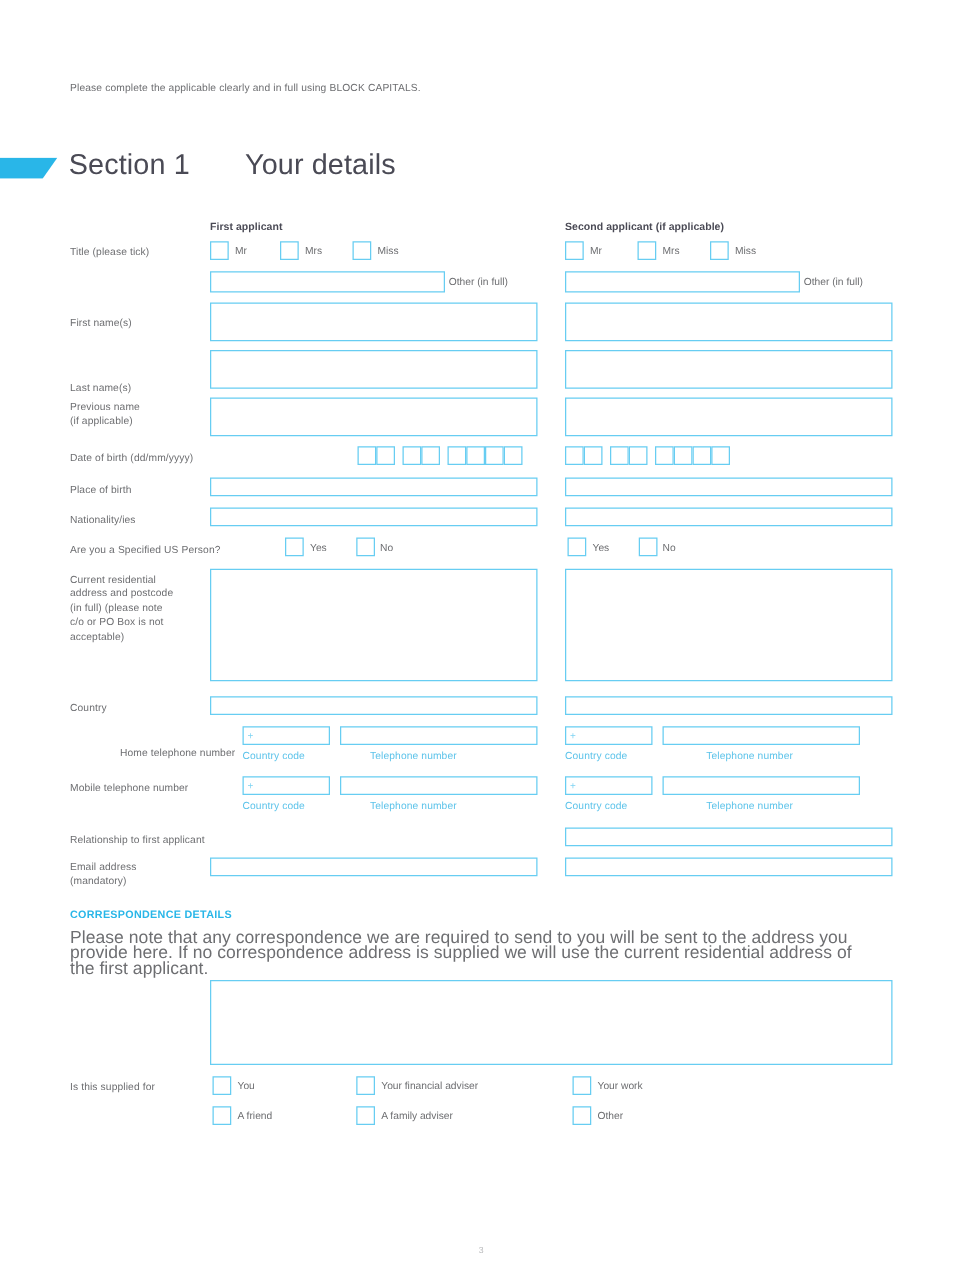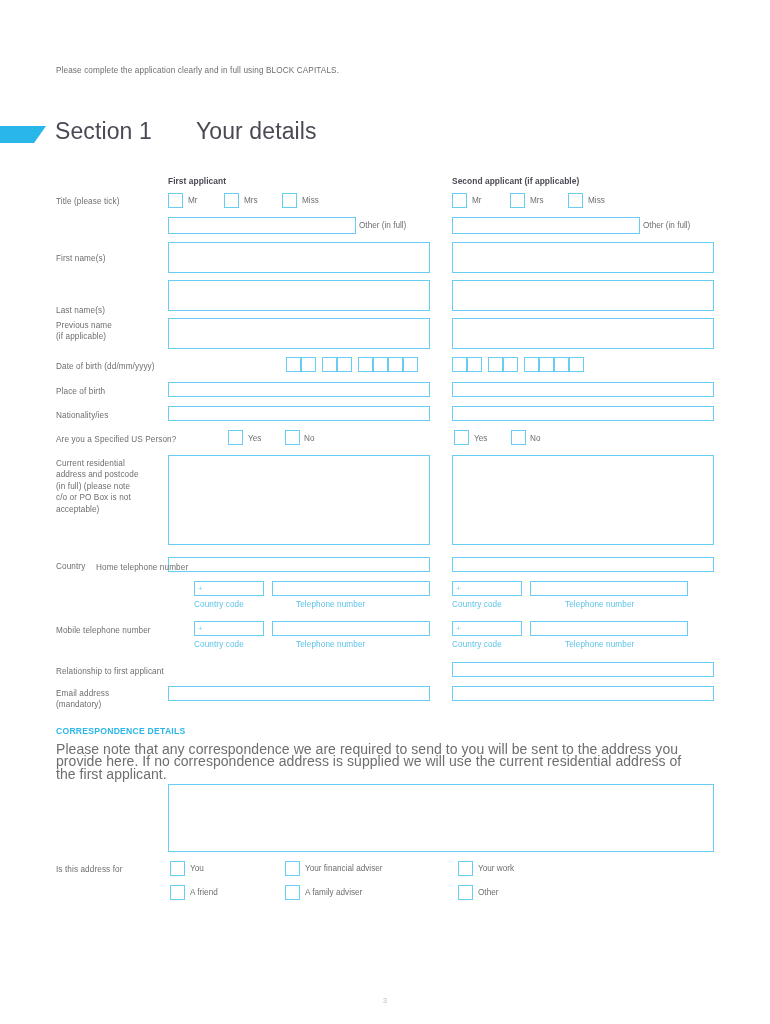--- a/index.html
+++ b/index.html
@@ -168,21 +168,21 @@
     text-align: center;
     font-size: 7px;
     color: #b7b8ba;
   }
 </style>
 </head>
 <body>
 
 <div class="page">
 
-  <div class="intro">Please complete the application clearly and in full using BLOCK CAPITALS.</div>
+  <div class="intro">Please complete the applicable clearly and in full using BLOCK CAPITALS.</div>
 
   <div class="section-head">
     <div class="section-flag"></div>
     <div class="section-title">Section 1</div>
     <div class="section-sub">Your details</div>
   </div>
 
   <div class="colhead" style="left:168px; top:176px;">First applicant</div>
   <div class="colhead" style="left:452px; top:176px;">Second applicant (if applicable)</div>
 
@@ -264,21 +264,21 @@
 (in full) (please note
 c/o or PO Box is not
 acceptable)</div>
   <div class="fld" style="left:168px; top:455px; width:262px; height:90px;"></div>
   <div class="fld" style="left:452px; top:455px; width:262px; height:90px;"></div>
 
   <div class="lbl nowrap" style="left:56px; top:561px;">Country</div>
   <div class="fld" style="left:168px; top:557px; width:262px; height:15px;"></div>
   <div class="fld" style="left:452px; top:557px; width:262px; height:15px;"></div>
 
-  <div class="lbl nowrap" style="left:56px; top:562px;padding-left:40px;">Home telephone number</div>
+  <div class="lbl nowrap" style="left:56px; top:597px;padding-left:40px;">Home telephone number</div>
   <div class="fld" style="left:194px; top:581px; width:70px; height:15px;">
     <span class="plus" style="left:3px; top:2px;">+</span>
   </div>
   <div class="fld" style="left:272px; top:581px; width:158px; height:15px;"></div>
   <div class="sublbl" style="left:194px; top:600px;">Country code</div>
   <div class="sublbl" style="left:296px; top:600px;">Telephone number</div>
 
   <div class="fld" style="left:452px; top:581px; width:70px; height:15px;">
     <span class="plus" style="left:3px; top:2px;">+</span>
   </div>
@@ -307,21 +307,21 @@
   <div class="lbl" style="left:56px; top:688px; width:110px;">Email address
 (mandatory)</div>
   <div class="fld" style="left:168px; top:686px; width:262px; height:15px;"></div>
   <div class="fld" style="left:452px; top:686px; width:262px; height:15px;"></div>
 
   <div class="corr-head">CORRESPONDENCE DETAILS</div>
   <div class="corr-note">Please note that any correspondence we are required to send to you will be sent to the address you provide here. If no correspondence address is supplied we will use the current residential address of the first applicant.</div>
 
   <div class="fld" style="left:168px; top:784px; width:546px; height:68px;"></div>
 
-  <div class="lbl nowrap" style="left:56px; top:864px;">Is this address for</div>
+  <div class="lbl nowrap" style="left:56px; top:864px;">Is this supplied for</div>
 
   <div class="cbox" style="left:170px; top:861px;"></div>
   <div class="cblabel" style="left:190px; top:864px;">You</div>
   <div class="cbox" style="left:285px; top:861px;"></div>
   <div class="cblabel" style="left:305px; top:864px;">Your financial adviser</div>
   <div class="cbox" style="left:458px; top:861px;"></div>
   <div class="cblabel" style="left:478px; top:864px;">Your work</div>
 
   <div class="cbox" style="left:170px; top:885px;"></div>
   <div class="cblabel" style="left:190px; top:888px;">A friend</div>

